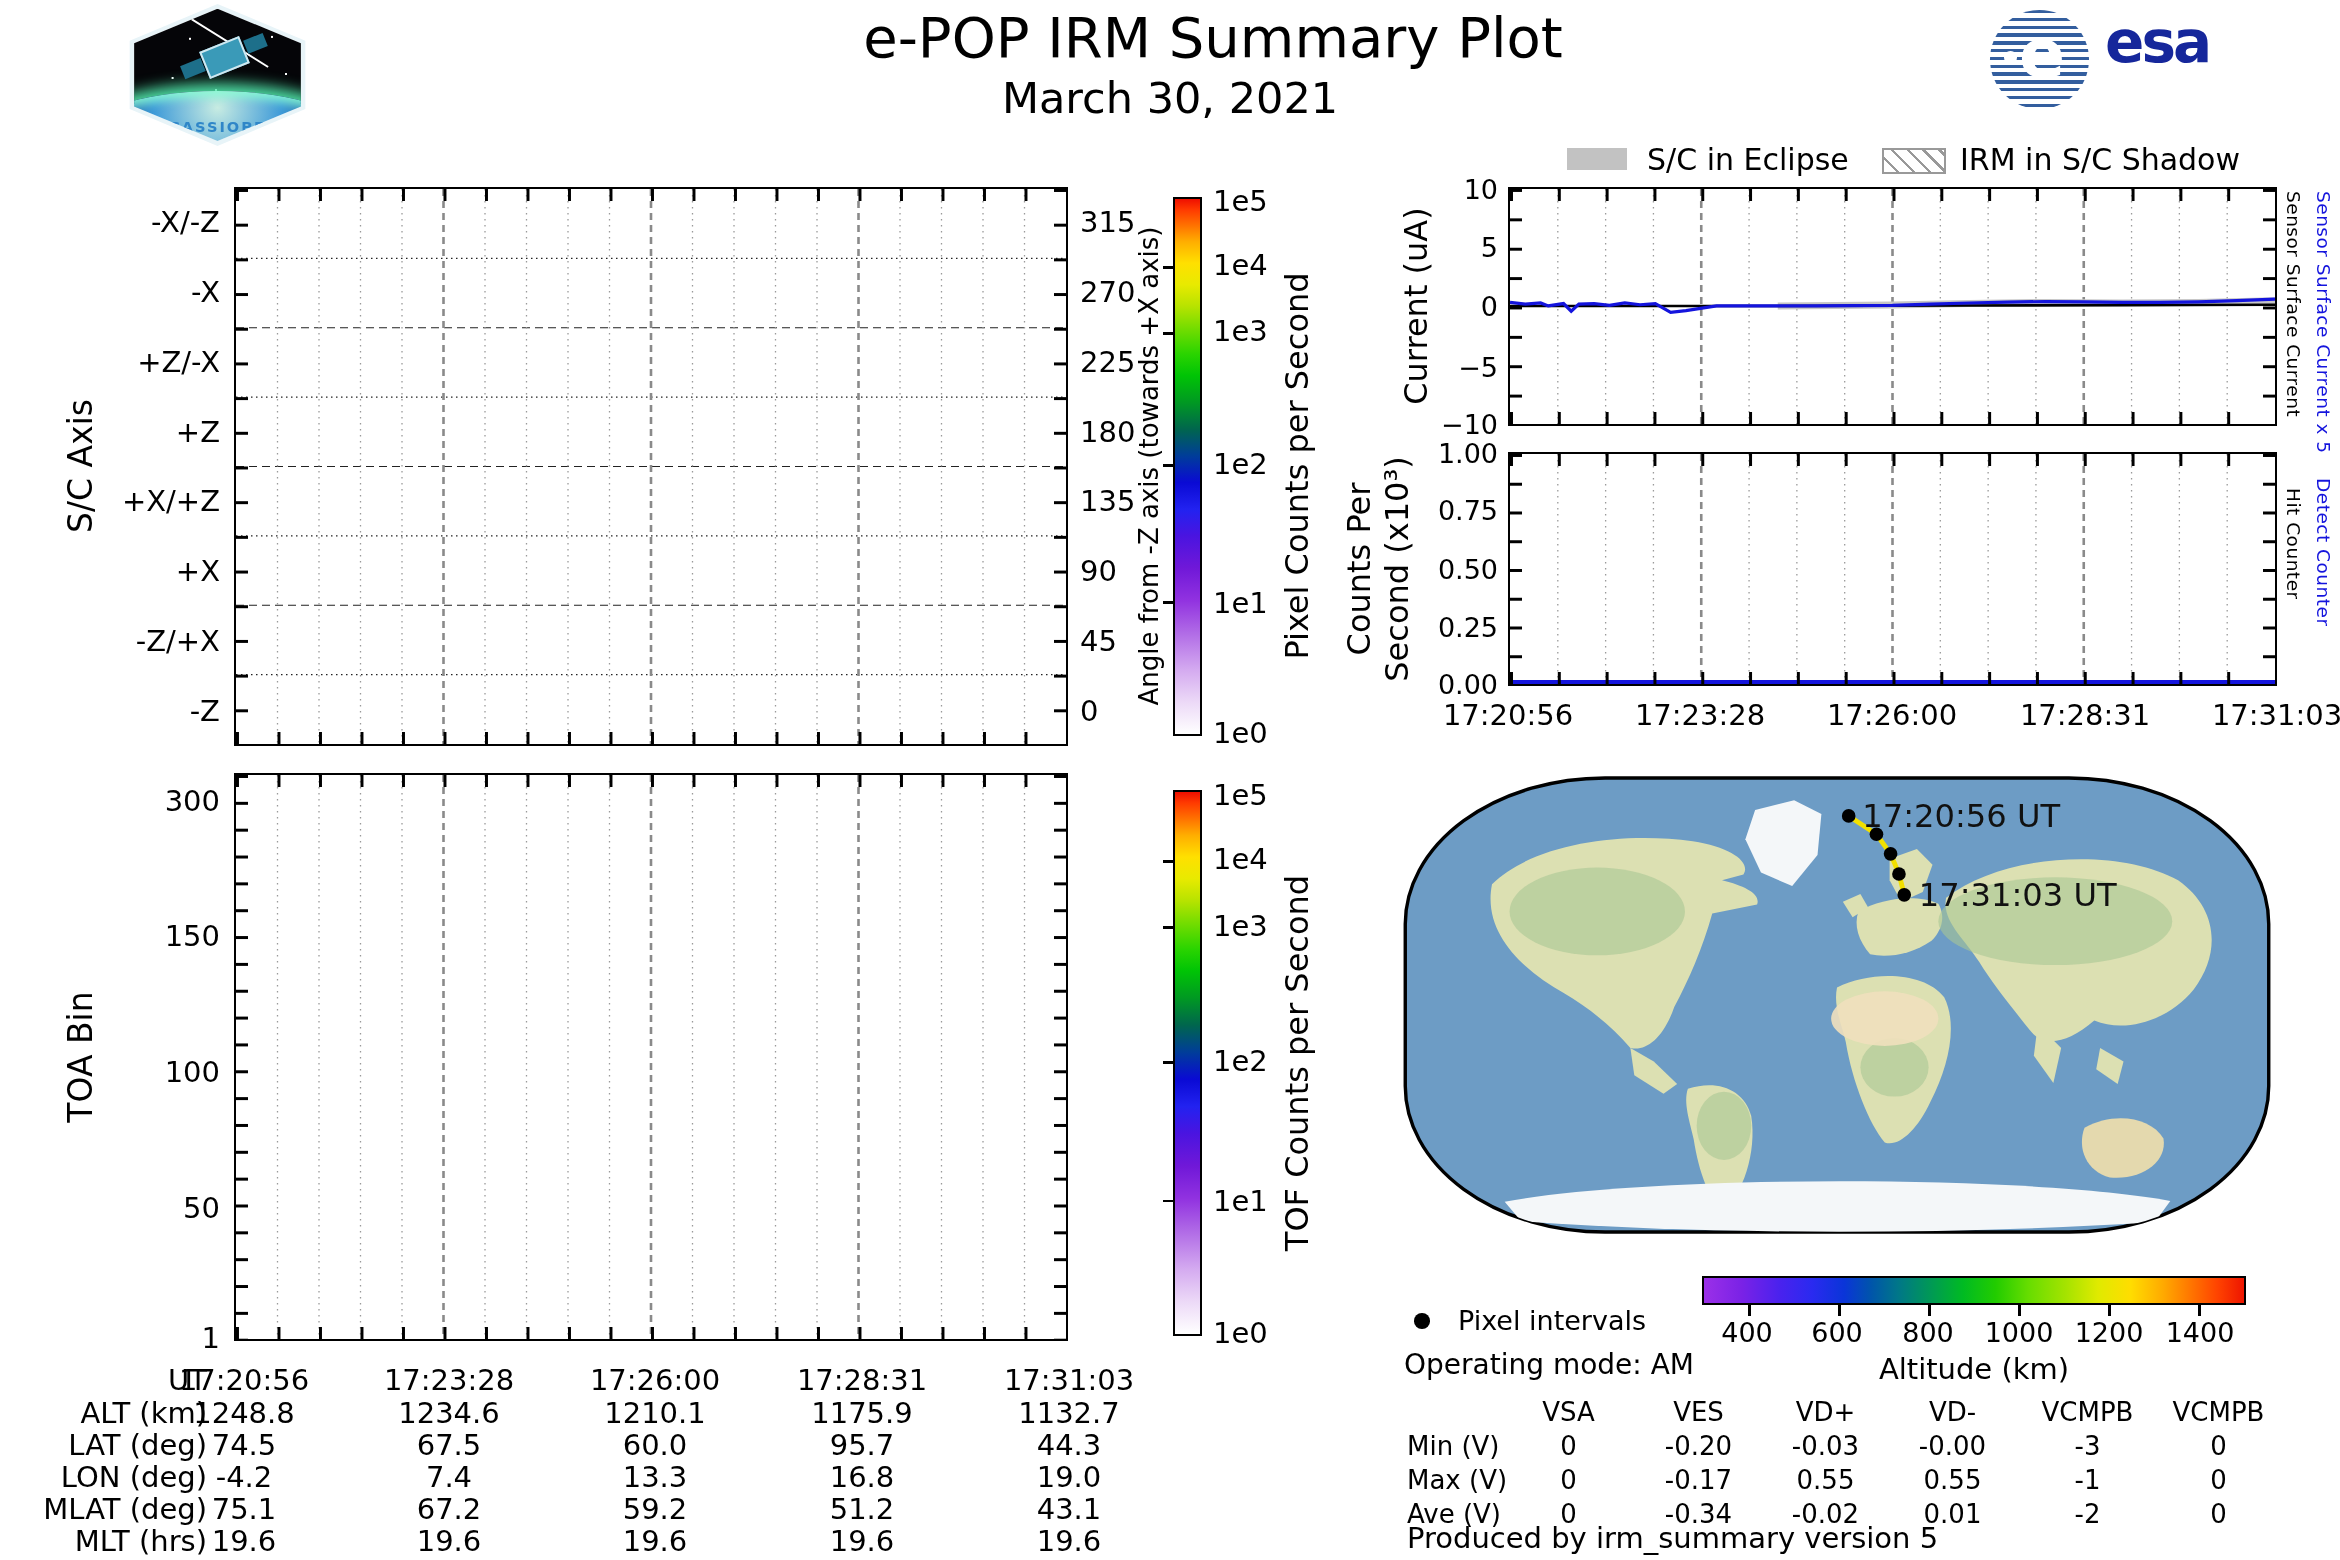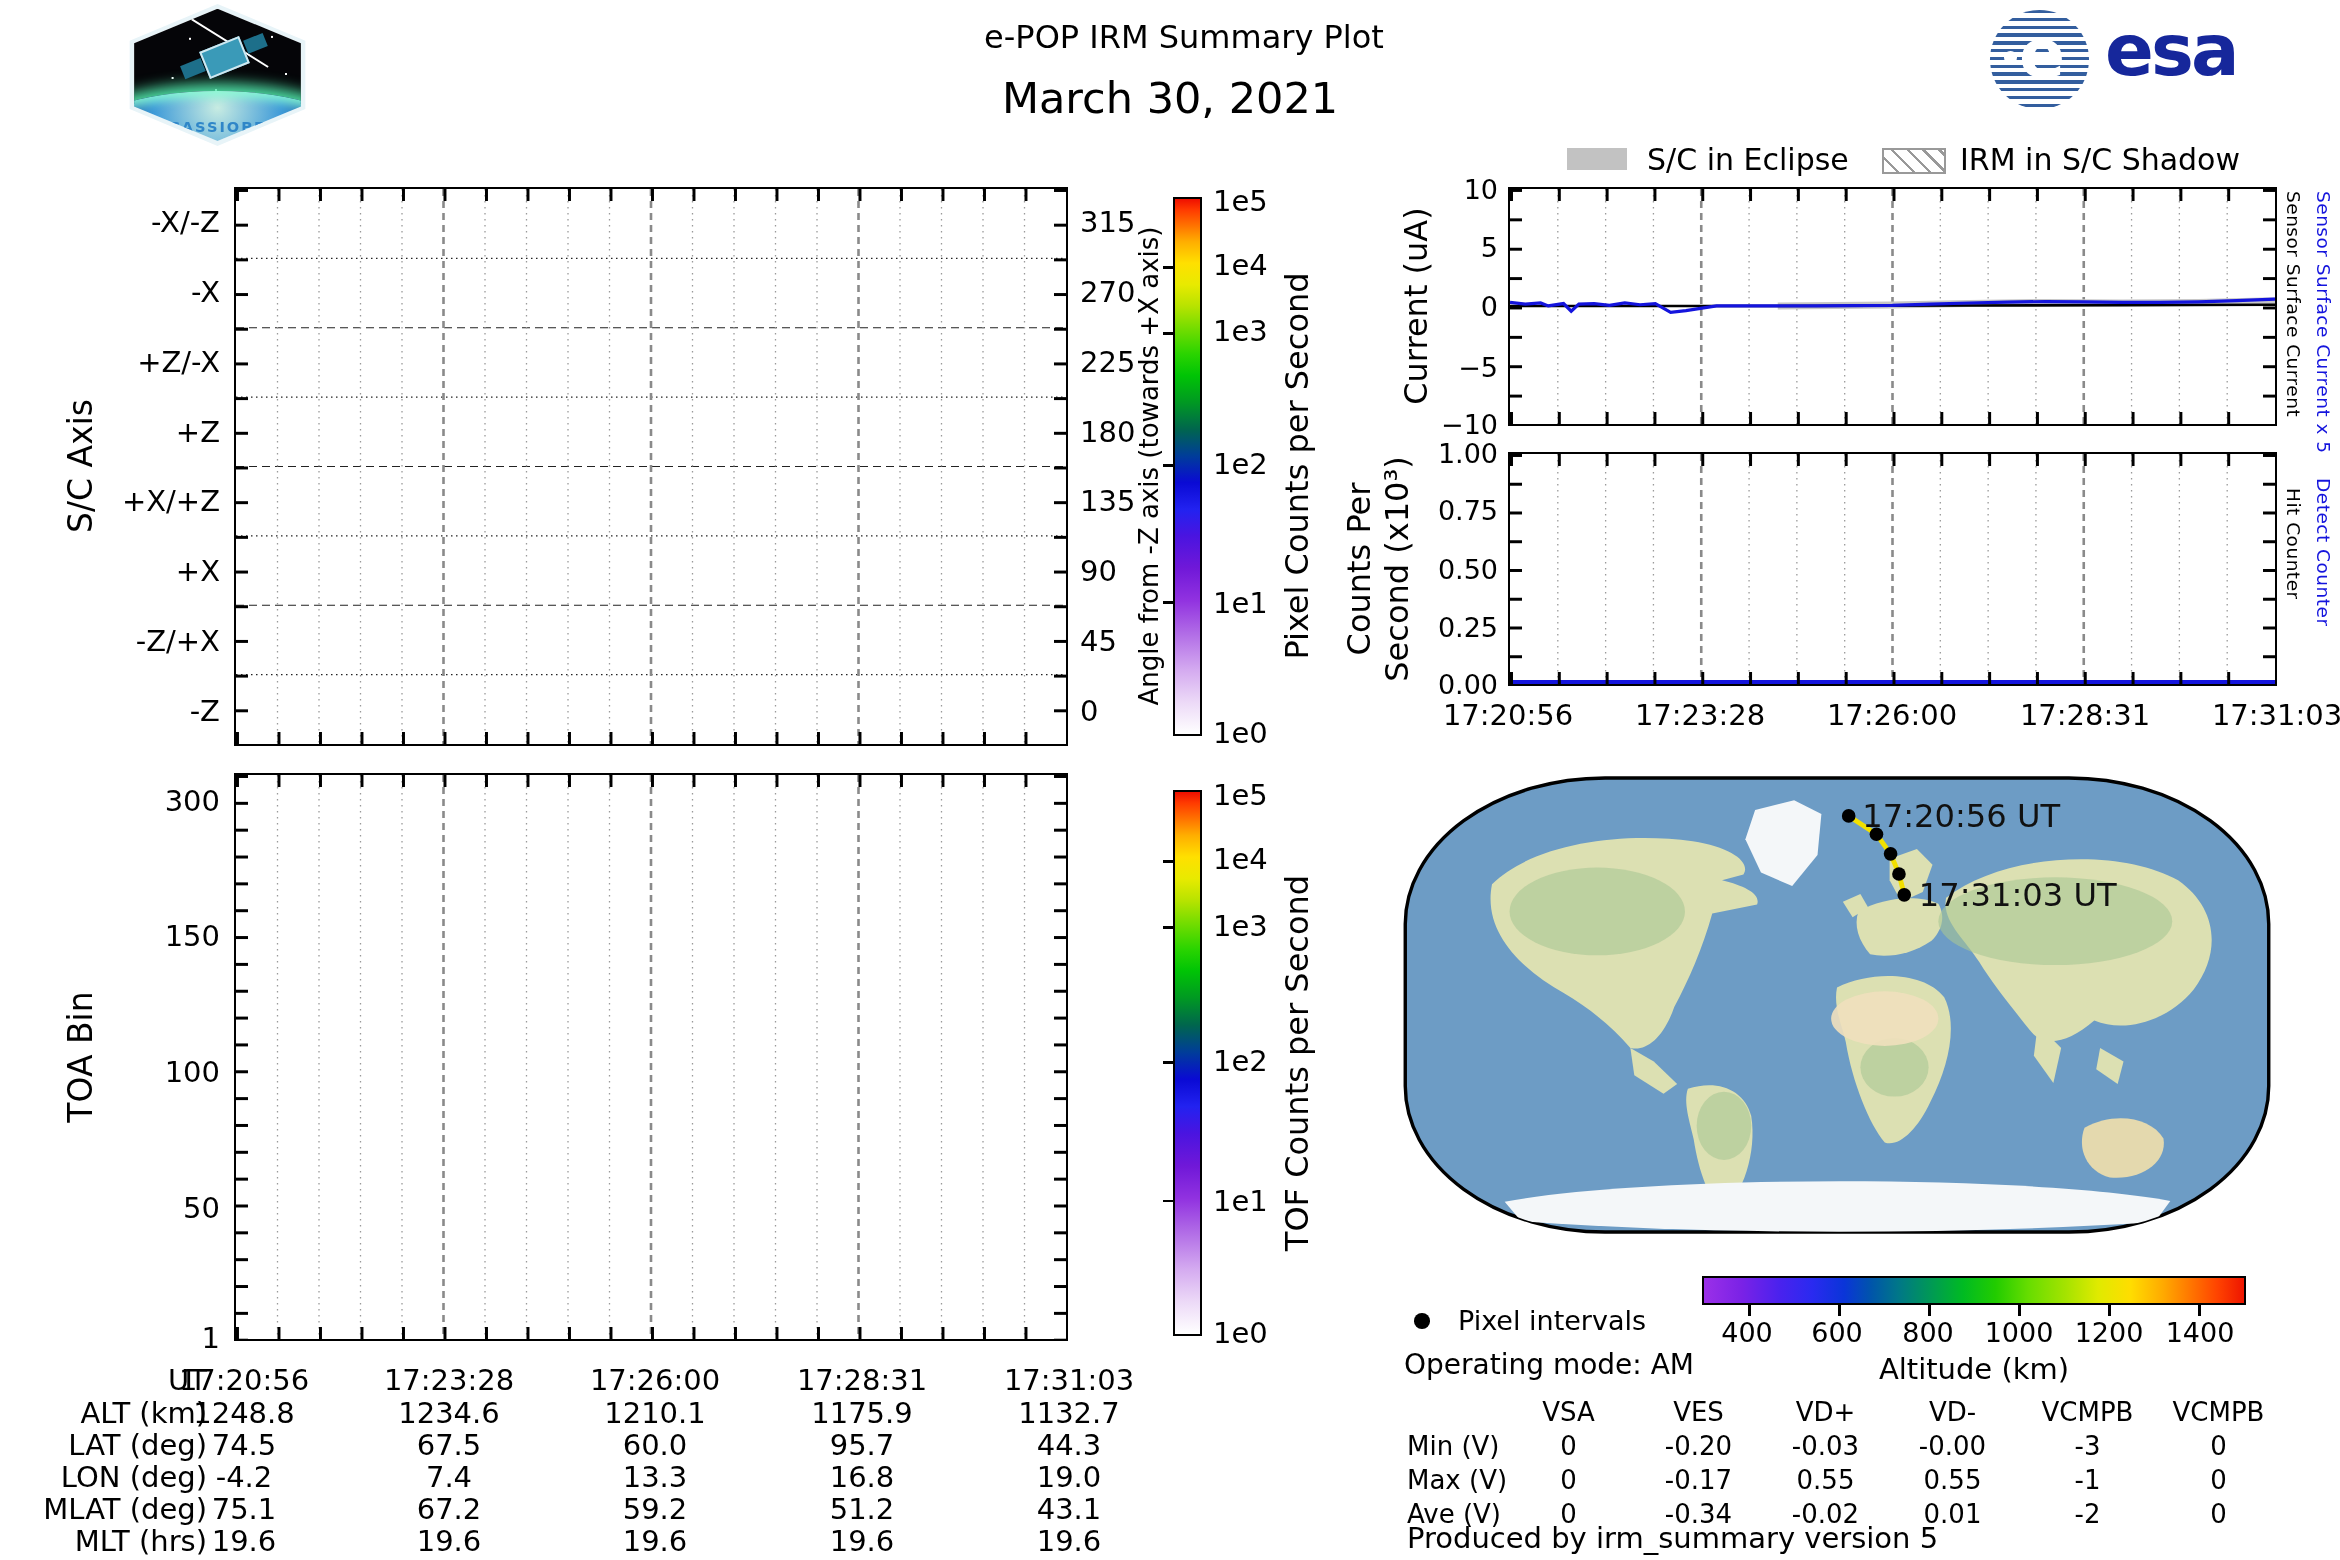--- a/index.html
+++ b/index.html
@@ -71,40 +71,40 @@
   .patch-sat:before{content:"";position:absolute;left:-25px;top:3.9px;width:21.5px;height:13.7px;background:#1d6f8a}
   .patch-sat:after{content:"";position:absolute;right:-25px;top:3.9px;width:21.5px;height:13.7px;background:#1d6f8a}
   .patch-boom{position:absolute;left:18%;top:20%;width:117px;height:2px;background:#fff;transform:rotate(32deg)}
   .patch-name{position:absolute;left:0;right:0;bottom:5.9px;text-align:center;
     color:#2f86c8;font-weight:bold;font-size:14.6px;letter-spacing:2px}
   
   .esa-circle{position:absolute;left:1990px;top:9.8px;width:99px;height:99px;border-radius:50%;overflow:hidden;
     background:repeating-linear-gradient(to bottom,#335e9e 0 3.4px,#fff 3.4px 7.8px)}
   .esa-dot{position:absolute;left:2004px;top:51px;width:12.7px;height:12.7px;border-radius:50%;background:#fff}
   .esa-e{position:absolute;left:2019px;top:13.7px;font-size:68px;font-weight:bold;color:#fff}
-  .esa-text{position:absolute;left:2105px;top:7.8px;font-size:72px;font-weight:bold;color:#16279b;letter-spacing:-2.9px}
+  .esa-text{position:absolute;left:2105px;top:7.8px;font-size:58px;font-weight:bold;color:#16279b;letter-spacing:-2.9px}
   .mlabel{font-size:33px;fill:#111}
 </style>
 </head>
 <body>
 
 <div class="page">
 
   <div class="patch">
     <div class="patch-in">
       <div class="patch-space"></div>
       <div class="patch-stars"></div>
       <div class="patch-earth"></div>
       <div class="patch-boom"></div>
       <div class="patch-sat"></div>
       <div class="patch-name">CASSIOPE</div>
     </div>
   </div>
 
-  <div class="abs tc f34" style="left:1184px;top:37px;font-size:32px">e-POP IRM Summary Plot</div>
+  <div class="abs tc f34" style="left:1213px;top:37px;font-size:56px">e-POP IRM Summary Plot</div>
   <div class="abs tc" style="left:1170px;top:98px;font-size:43px">March 30, 2021</div>
 
   <div class="esa-circle"></div>
   <div class="esa-dot"></div>
   <div class="esa-e">e</div>
   <div class="esa-text">esa</div>
 
   <div class="swatch-eclipse" style="left:1567px;top:148px"></div>
   <div class="abs f31" style="left:1647px;top:142px">S/C in Eclipse</div>
   <div class="swatch-hatch" style="left:1882px;top:148px"></div>

